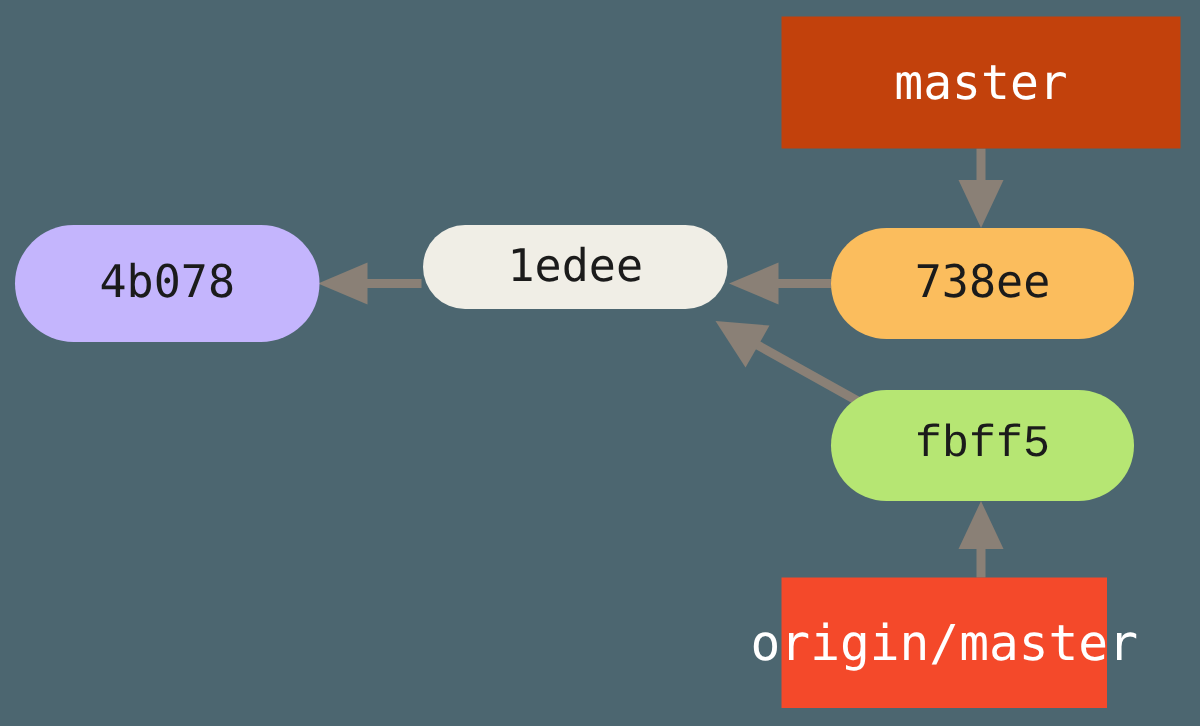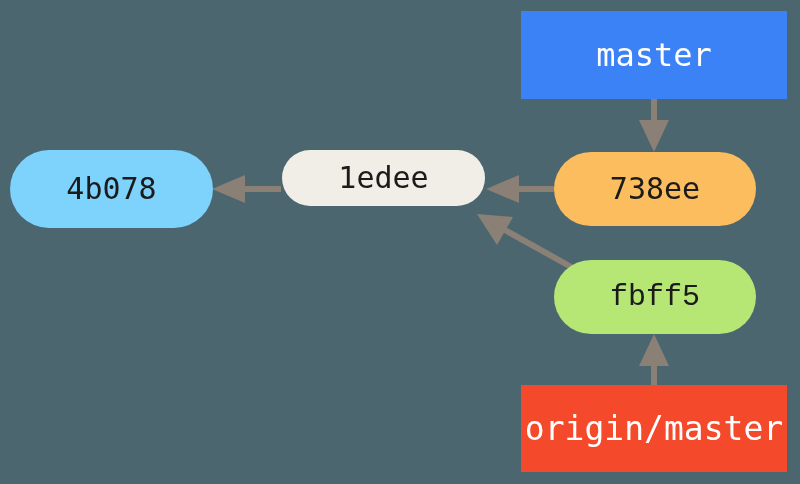--- a/index.html
+++ b/index.html
@@ -46,21 +46,21 @@
   }
   .ref-big {
     font-size: 33px;
   }
   
   #node-4b078  { left: 10px;  top: 150px; width: 203px; height: 78px; }
   #node-1edee  { left: 282px; top: 150px; width: 203px; height: 56px; }
   #node-738ee  { left: 554px; top: 152px; width: 202px; height: 74px; }
   #node-fbff5  { left: 554px; top: 260px; width: 202px; height: 74px; font-family: Liberation Mono, monospace; }
   #ref-master  { left: 521px; top: 11px;  width: 266px; height: 88px; }
-  #ref-origin-master { left: 521px; top: 385px; width: 266px; height: 87px; }
+  #ref-origin-master { left: 521px; top: 385px; width: 217px; height: 87px; }
 </style>
 </head>
 <body>
 
 <div id="canvas">
 
   <svg id="svg-edges" viewBox="0 0 800 484" width="800" height="484">
 
     <g>
       <line x1="281" y1="189" x2="228" y2="189" stroke="#8a8076" stroke-width="6"></line>
@@ -81,37 +81,37 @@
       <line x1="654" y1="99" x2="654" y2="128" stroke="#8a8076" stroke-width="6"></line>
       <polygon points="654,152 639,120 669,120" fill="#8a8076"></polygon>
     </g>
 
     <g>
       <line x1="654" y1="385" x2="654" y2="362" stroke="#8a8076" stroke-width="6"></line>
       <polygon points="654,334 639,366 669,366" fill="#8a8076"></polygon>
     </g>
   </svg>
 
-  <div class="node commit" id="node-4b078" style="background:#7dd3fc;">
+  <div class="node commit" id="node-4b078" style="background:#c4b5fd;">
     <span>4b078</span>
   </div>
 
   <div class="node commit" id="node-1edee" style="background:#f0eee6;">
     <span>1edee</span>
   </div>
 
   <div class="node commit" id="node-738ee" style="background:#fbbd5d;align-items:center;">
     <span>738ee</span>
   </div>
 
   <div class="node commit" id="node-fbff5" style="background:#b6e673;">
     <span>fbff5</span>
   </div>
 
-  <div class="node ref" id="ref-master" style="background:#3b82f6;">
+  <div class="node ref" id="ref-master" style="background:#c2410c;">
     <span>master</span>
   </div>
 
   <div class="node ref ref-big" id="ref-origin-master" style="background:#f4492a;">
     <span>origin/master</span>
   </div>
 
 </div>
 
 </body></html>

